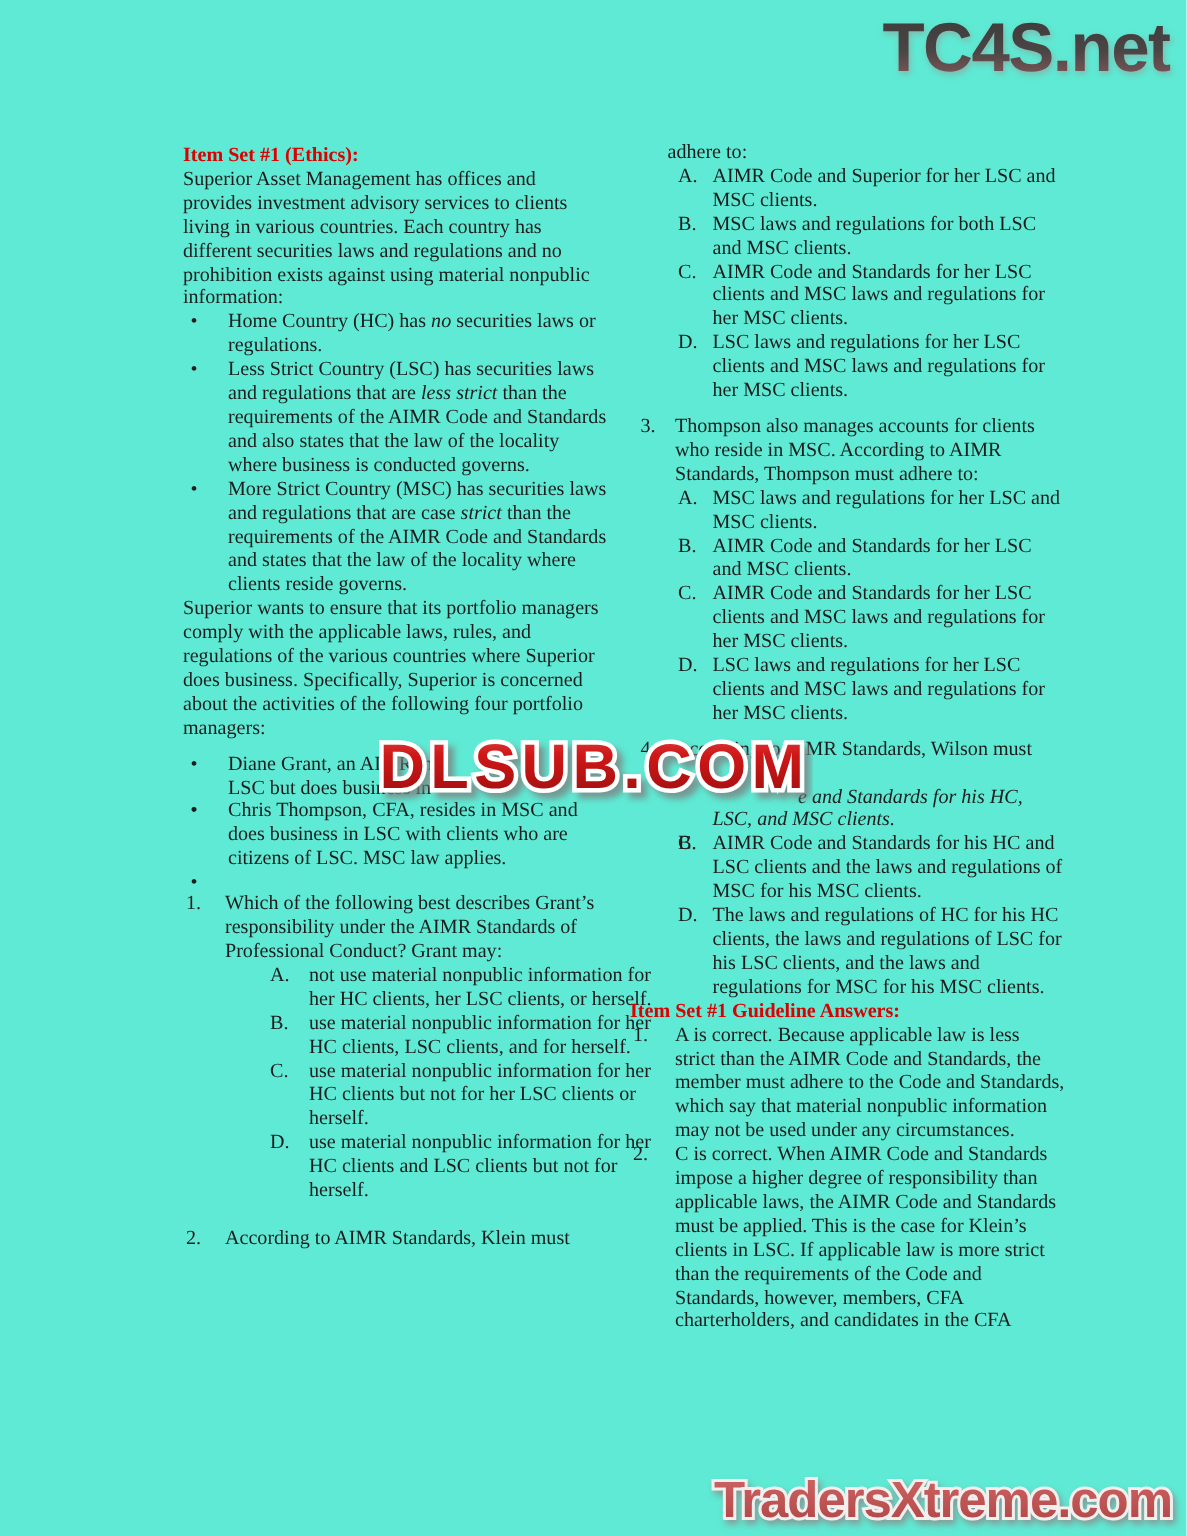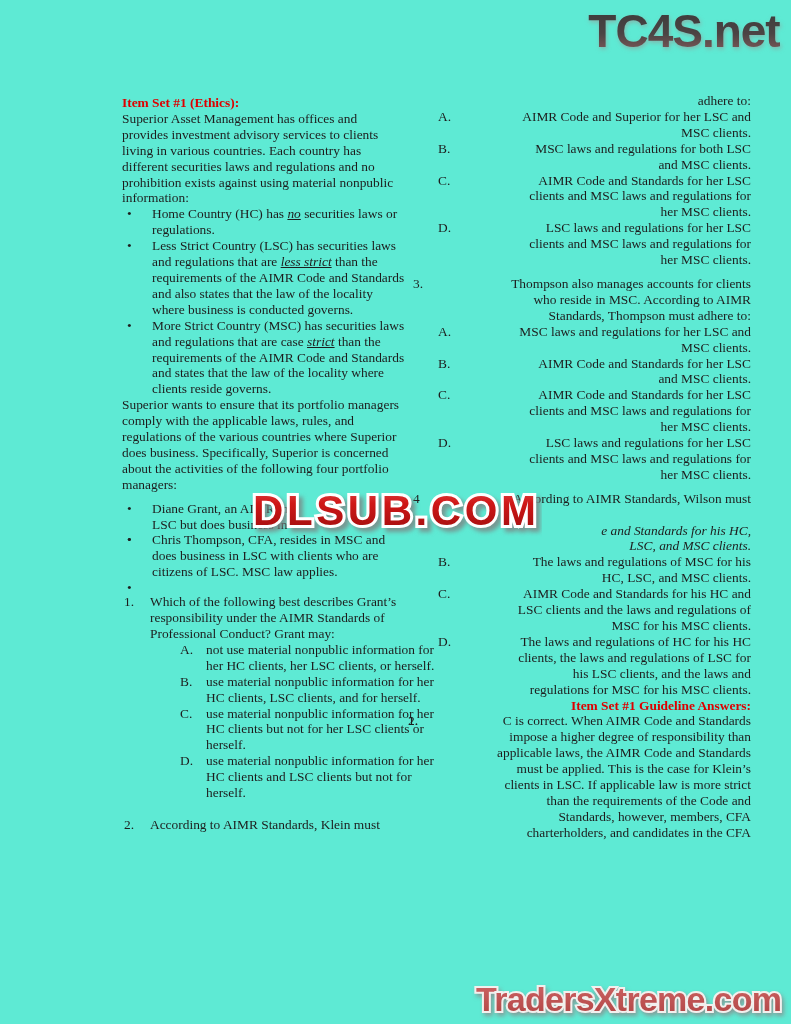--- a/index.html
+++ b/index.html
@@ -6,24 +6,24 @@
   .page {
     position:relative; width:791px; height:1024px;
     background:#5eead4; overflow:hidden;
     font-family:"Liberation Serif", serif;
   }
   .col {
     position:absolute; color:#1d1d1d;
     font-size:13.4px; line-height:15.9px;
   }
   .col-left  { left:90px;  top:95px; width:318px;margin-left:32px; }
-  .col-right { left:406px; top:93px; width:345px;text-align:right; }
+  .col-right { left:420px; top:93px; width:345px; }
   .h { font-weight:bold; color:#dd0000; }
   .t { white-space:pre-line; }
-  i.em { font-style:italic;text-decoration:underline; }
+  i.em { font-style:italic; }
   .item { position:relative; padding-left:30px; }
   .item .marker { position:absolute; left:5px; top:0; }
   .qitem { position:relative; padding-left:28px; }
   .qitem .marker { position:absolute; left:2px; top:0; }
   .opt { position:relative; padding-left:56px; }
   .opt .marker { position:absolute; left:30px; top:0; }
   .cont { padding-left:25px; }
   .r-q { position:relative; padding-left:30px; }
   .r-q .marker { position:absolute; left:7px; top:0; }
   .r-opt { position:relative; padding-left:55px; }
@@ -204,42 +204,45 @@
 
     <div class="r-q mt8">
       <span class="marker">4</span>
       <span class="t">According to AIMR Standards, Wilson must</span>
       <div class="r-opt skip-line frag-indent" style="padding-left:25px;font-style:italic;">
         <span class="t">e and Standards for his HC,
 LSC, and MSC clients.</span>
       </div>
       <div class="r-opt" style="padding-left:25px;">
         <span class="marker" style="left:2px;">B.</span>
-        <span class="t">The laws and regulations of MSC for his
-HC, LSC, and MSC clients.</span>
       </div>
       <div class="r-opt" style="padding-left:25px;">
         <span class="marker" style="left:2px;">C.</span>
         <span class="t">AIMR Code and Standards for his HC and
 LSC clients and the laws and regulations of
 MSC for his MSC clients.</span>
       </div>
       <div class="r-opt" style="padding-left:25px;">
         <span class="marker" style="left:2px;">D.</span>
         <span class="t">The laws and regulations of HC for his HC
 clients, the laws and regulations of LSC for
 his LSC clients, and the laws and
 regulations for MSC for his MSC clients.</span>
       </div>
     </div>
 
     <div class="h mt4">Item Set #1 Guideline Answers:</div>
 
     <div class="ans">
       <span class="marker">1.</span>
+      <span class="t">A is correct. Because applicable law is less
+strict than the AIMR Code and Standards, the
+member must adhere to the Code and Standards,
+which say that material nonpublic information
+may not be used under any circumstances.</span>
     </div>
     <div class="ans">
       <span class="marker">2.</span>
       <span class="t">C is correct. When AIMR Code and Standards
 impose a higher degree of responsibility than
 applicable laws, the AIMR Code and Standards
 must be applied. This is the case for Klein’s
 clients in LSC. If applicable law is more strict
 than the requirements of the Code and
 Standards, however, members, CFA

